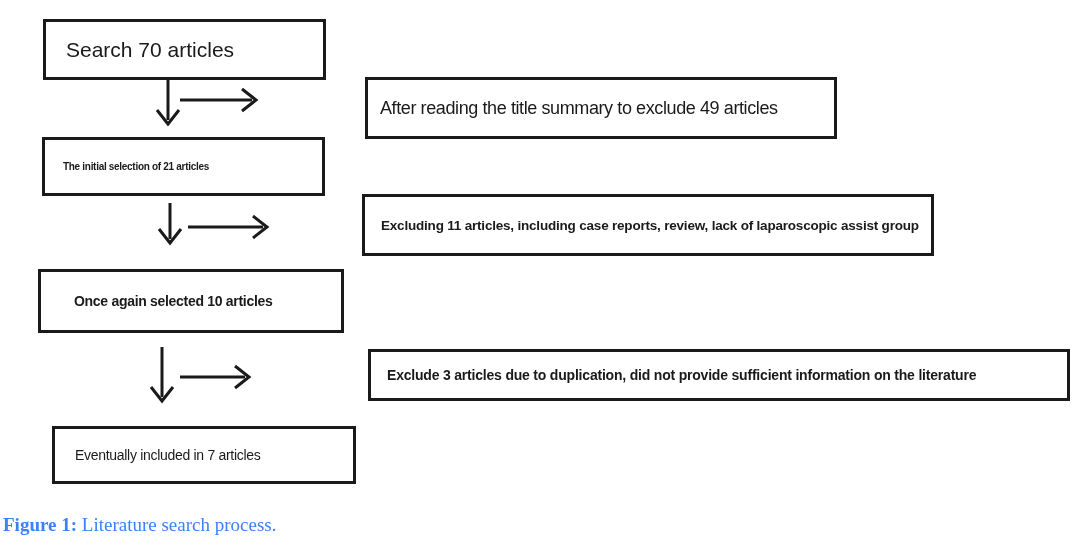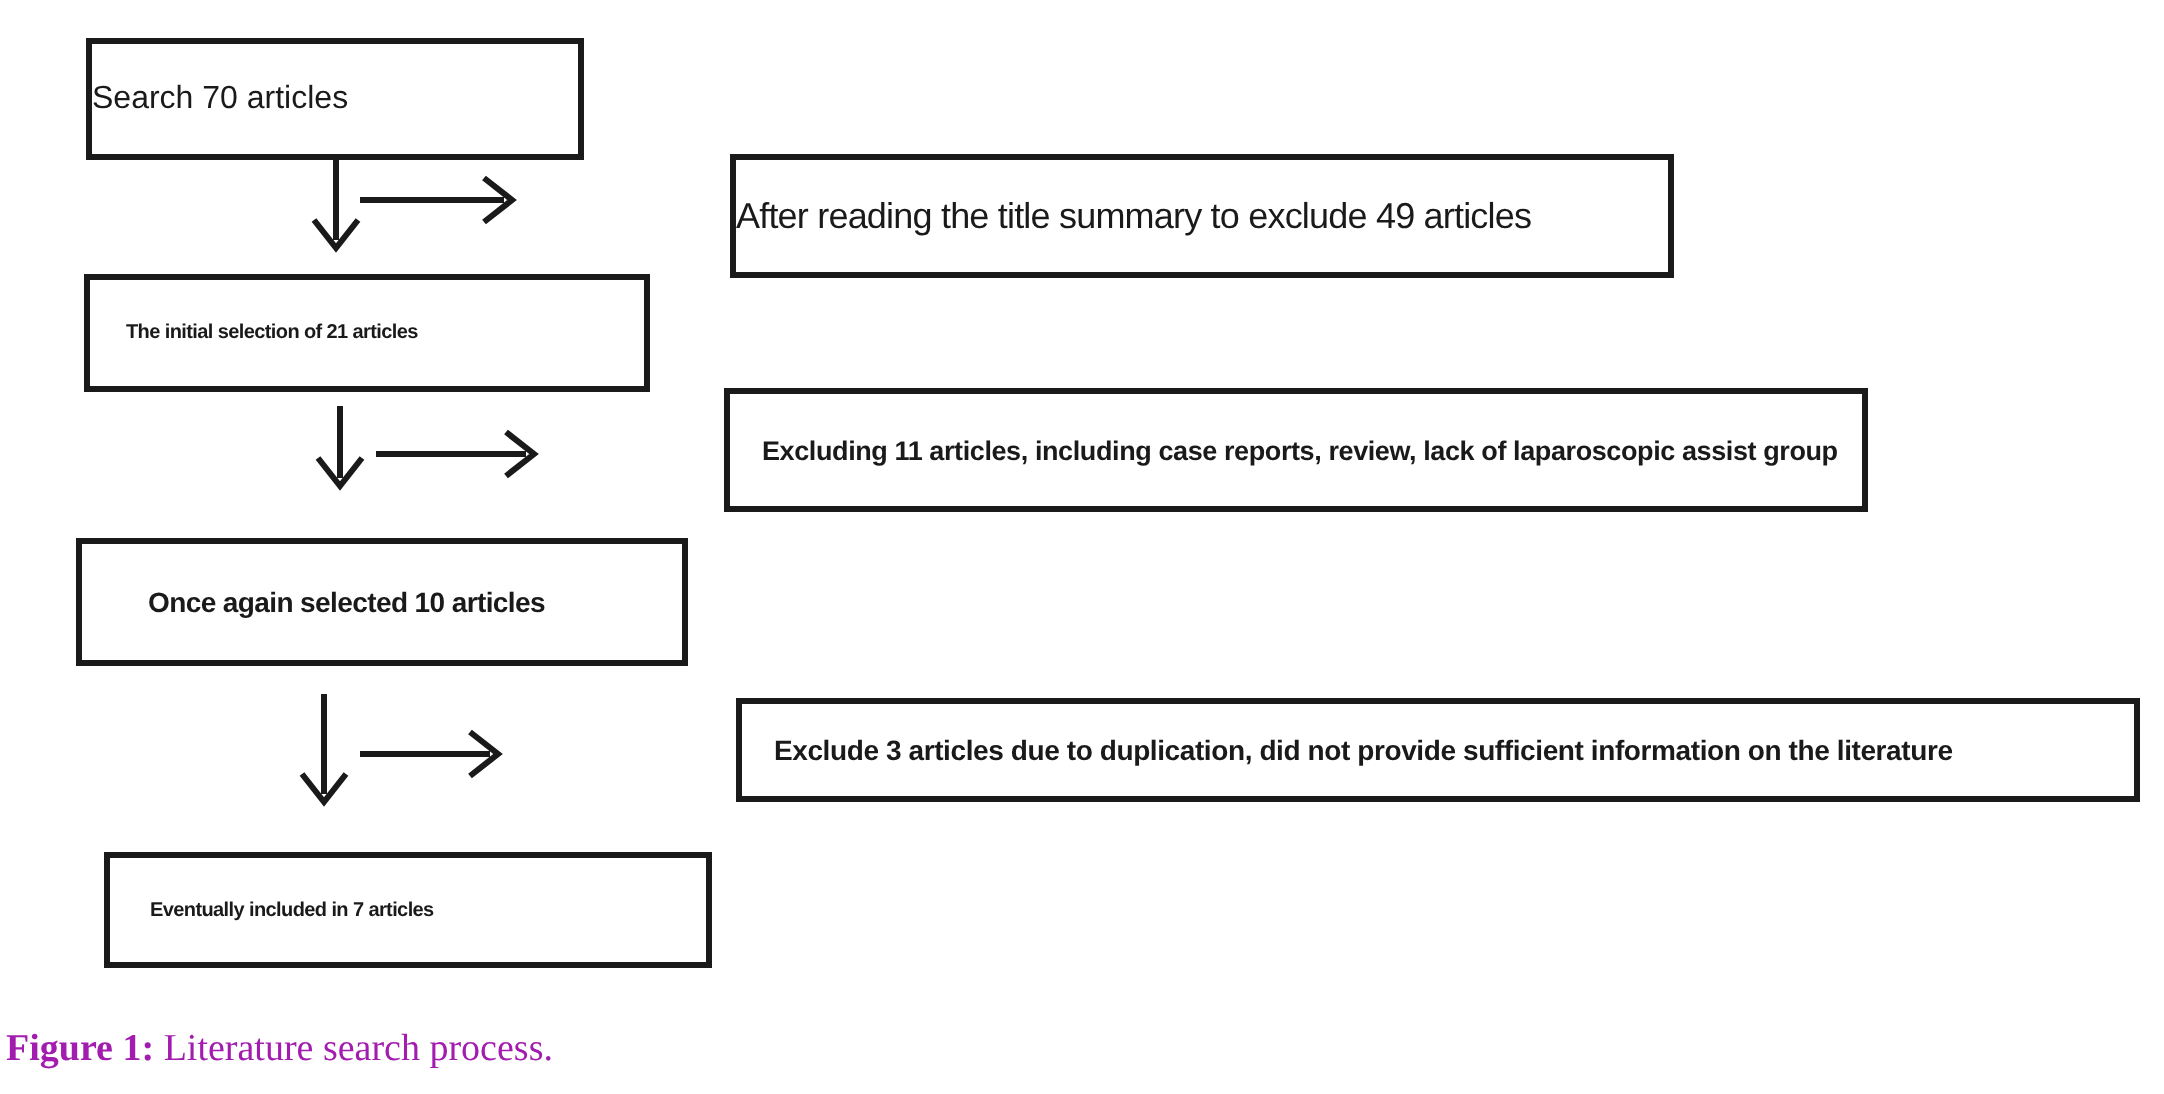--- a/index.html
+++ b/index.html
@@ -16,42 +16,42 @@
     position: absolute;
     box-sizing: border-box;
     border: 3px solid #1a1a1a;
     background: #ffffff;
     display: flex;
     align-items: center;
     white-space: nowrap;
   }
   .fbox span { display: block; }
 
-  .box-l1 { left: 43px;  top: 19px;  width: 249px; height: 61px; font-size: 16px; }
+  .box-l1 { left: 43px;  top: 19px;  width: 283px; height: 61px; padding-left: 20px; font-size: 21px; }
   .box-l2 { left: 42px;  top: 137px; width: 283px; height: 59px; padding-left: 18px; font-size: 10px; font-weight: bold; letter-spacing: -0.3px; }
   .box-l3 { left: 38px;  top: 269px; width: 306px; height: 64px; padding-left: 33px; font-size: 14px; font-weight: bold; letter-spacing: -0.3px; }
-  .box-l4 { left: 52px;  top: 426px; width: 304px; height: 58px; padding-left: 20px; font-size: 10px; font-weight: bold; letter-spacing: -0.3px; }
+  .box-l4 { left: 52px;  top: 426px; width: 304px; height: 58px; padding-left: 20px; font-size: 14px; font-weight: normal; letter-spacing: -0.3px; }
 
-  .box-r1 { left: 365px; top: 77px;  width: 472px; height: 62px; font-size: 18px; letter-spacing: -0.4px; }
+  .box-r1 { left: 365px; top: 77px;  width: 472px; height: 62px; padding-left: 12px; font-size: 18px; letter-spacing: -0.4px; }
   .box-r2 { left: 362px; top: 194px; width: 572px; height: 62px; padding-left: 16px; font-size: 13.5px; font-weight: bold; letter-spacing: -0.2px; }
   .box-r3 { left: 368px; top: 349px; width: 702px; height: 52px; padding-left: 16px; font-size: 14px; font-weight: bold; letter-spacing: -0.2px; }
 
   .arrows { position: absolute; }
   .arr-1 { left: 138px; top: 80px; }
   .arr-2 { left: 138px; top: 203px; }
   .arr-3 { left: 133px; top: 347px; }
   .arrows polyline, .arrows line { stroke: #1a1a1a; stroke-width: 3; fill: none; }
 
   .caption {
     position: absolute;
     left: 3px;
     top: 514px;
     font-family: "Liberation Serif", "DejaVu Serif", serif;
     font-size: 19px;
-    color: #a21caf;
+    color: #3b82f6;
     white-space: nowrap;
   }
   .caption .cap-label { font-weight: bold; }
 </style>
 </head>
 <body>
 
 <div class="canvas">
 
   <div class="fbox box-l1">

